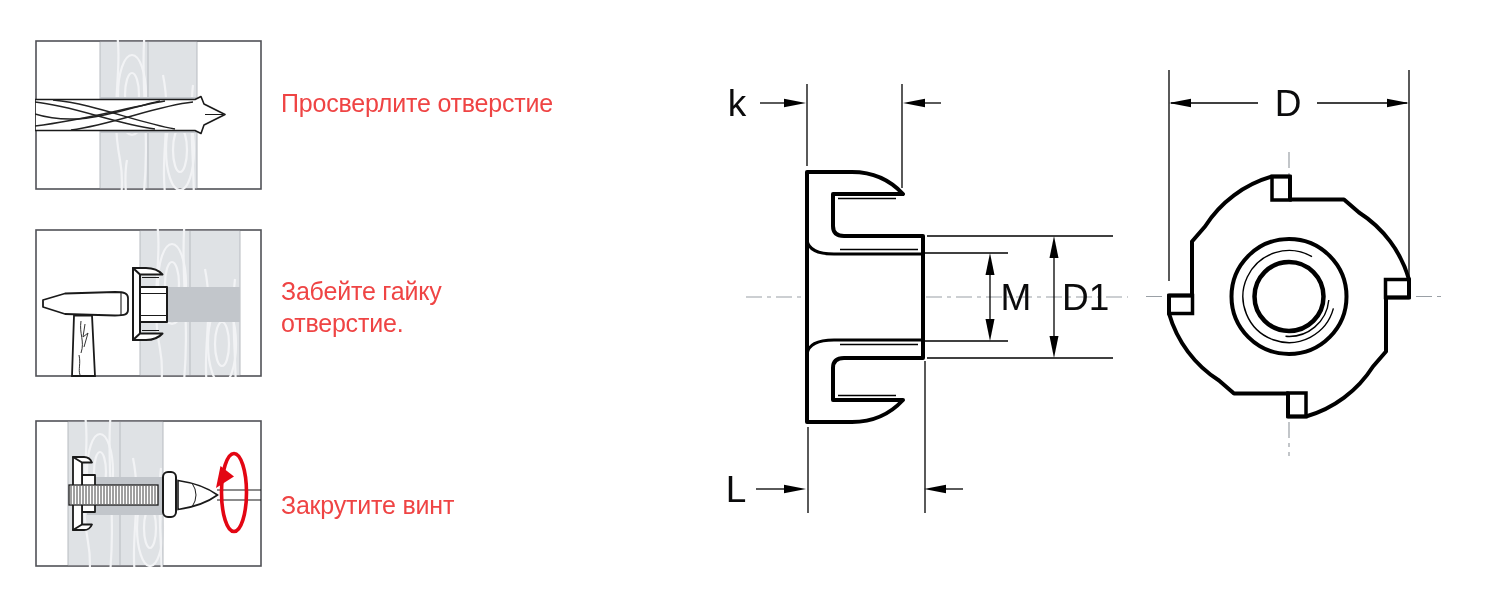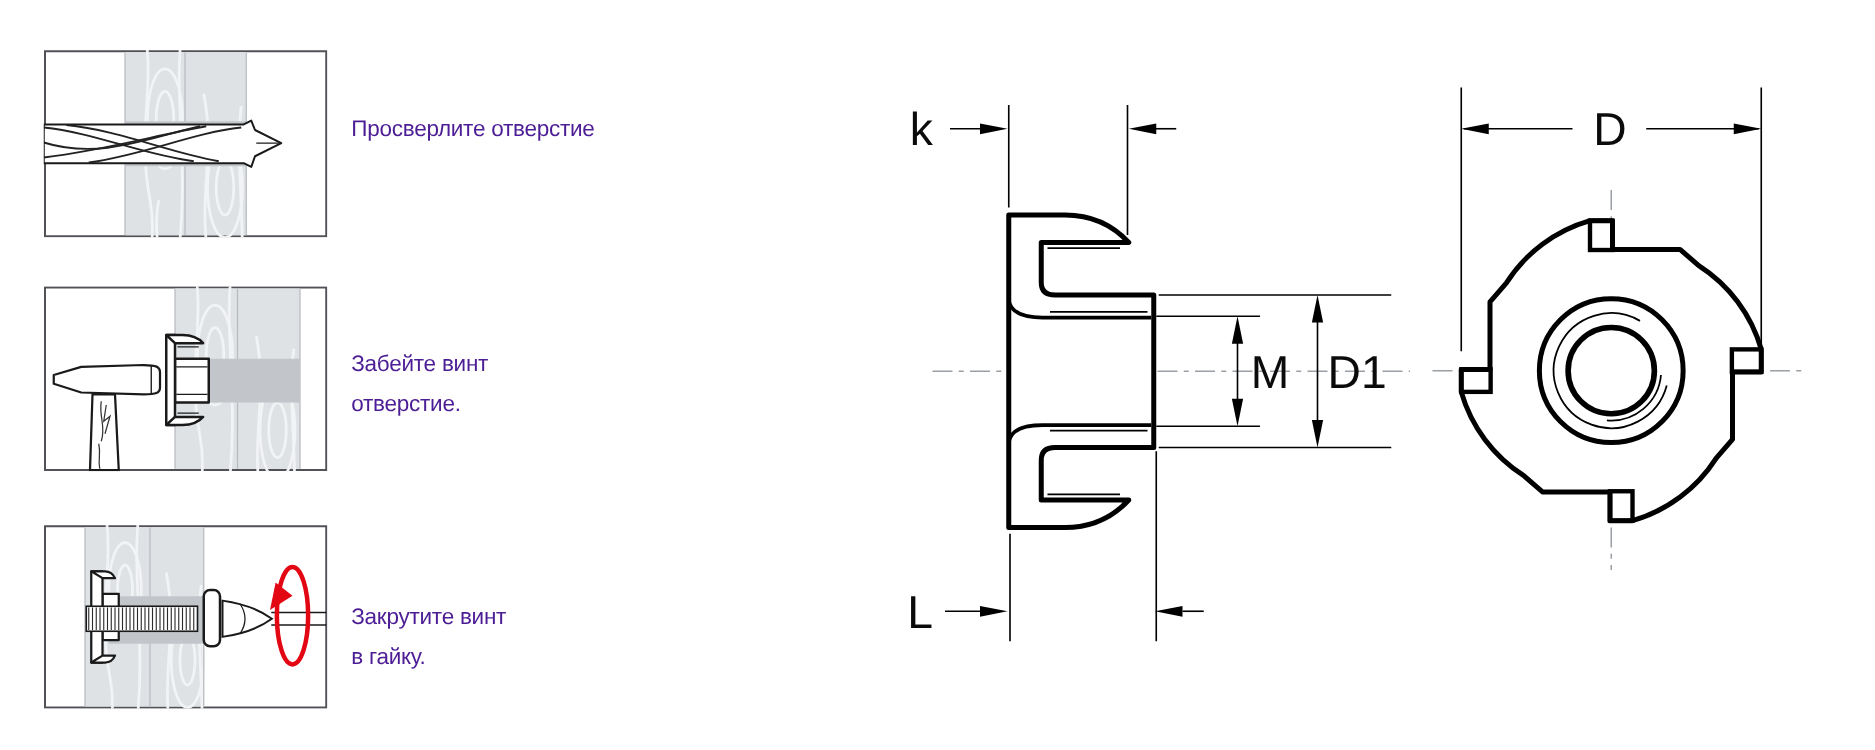--- a/index.html
+++ b/index.html
@@ -1,20 +1,20 @@
 <!DOCTYPE html>
 <html><head>
 <meta charset="utf-8">
 <style>
   html,body{margin:0;padding:0;background:#ffffff;}
   #stage{position:relative;width:1500px;height:600px;background:#ffffff;overflow:hidden;
          font-family:"Liberation Sans", sans-serif;}
   .panel{position:absolute;left:35px;width:227px;}
-  .step-text{position:absolute;left:281px;width:330px;font-size:18px;line-height:32px;
-             color:#4c1d95;letter-spacing:-0.2px;}
+  .step-text{position:absolute;left:281px;width:330px;font-size:25px;line-height:32px;
+             color:#ef4444;letter-spacing:-0.2px;}
   svg{display:block;}
   .dimtext{font-family:"Liberation Sans", sans-serif;font-size:37px;fill:#0b0b0c;}
 </style>
 </head>
 <body>
 
 <div id="stage">
 
   <div class="panel" style="top:40px">
     <svg width="227" height="150" viewBox="0 0 227 150">
@@ -93,21 +93,21 @@
 
       <g>
         <path d="M 8,71 L 30,64.5 L 80,63 C 90,63 93,64.5 93,69 L 93,81 C 93,85.5 90,86.5 80,86.5 L 30,85 L 8,78 Z" fill="#ffffff" stroke="#1a1a1a" stroke-width="1.8" stroke-linejoin="round"></path>
         <line x1="86" y1="63.5" x2="86" y2="86" stroke="#1a1a1a" stroke-width="1.1"></line>
         <path d="M 39,86.5 L 37,147 L 60,147 L 57,86.5 Z" fill="#ffffff" stroke="#1a1a1a" stroke-width="1.8"></path>
         <path d="M 46,92 C 44,105 50,112 46,124 M 50,95 L 48,108 L 53,104 L 49,118 M 44,126 C 46,135 43,140 45,146" fill="none" stroke="#333333" stroke-width="1"></path>
       </g>
     </svg>
   </div>
   <div class="step-text" style="top:275px">
-    <div>Забейте винт</div>
+    <div>Забейте гайку</div>
     <div>отверстие.</div>
   </div>
 
   <div class="panel" style="top:420px">
     <svg width="227" height="147" viewBox="0 0 227 147">
       <defs>
         <g id="gr3" stroke="#f2f3f5" stroke-width="2.2" fill="none">
           <path d="M8,-20 C18,30 2,62 13,120 C19,152 9,175 12,210"></path>
           <ellipse cx="25" cy="50" rx="13" ry="38"></ellipse>
           <ellipse cx="25" cy="50" rx="6" ry="20"></ellipse>
@@ -142,23 +142,22 @@
         <line x1="182" y1="70" x2="226" y2="70" stroke="#1a1a1a" stroke-width="1.2"></line>
         <line x1="182" y1="80" x2="226" y2="80" stroke="#1a1a1a" stroke-width="1.2"></line>
       </g>
 
       <g>
         <ellipse cx="199" cy="72.5" rx="12.5" ry="39" fill="none" stroke="#e30613" stroke-width="3.6"></ellipse>
         <polygon points="181,68 185.5,46 199,56.5" fill="#e30613"></polygon>
       </g>
     </svg>
   </div>
-  <div class="step-text" style="top:477px">
+  <div class="step-text" style="top:489px">
     <div>Закрутите винт</div>
-    <div>в гайку.</div>
   </div>
 
   <svg style="position:absolute;left:700px;top:20px" width="800" height="560" viewBox="700 20 800 560">
 
     <g stroke="#9aa0a6" stroke-width="1.2" stroke-dasharray="16 5 4 5">
       <line x1="746" y1="297" x2="1128" y2="297"></line>
       <line x1="1146" y1="296.5" x2="1442" y2="296.5"></line>
       <line x1="1289" y1="152" x2="1289" y2="456"></line>
     </g>
 

